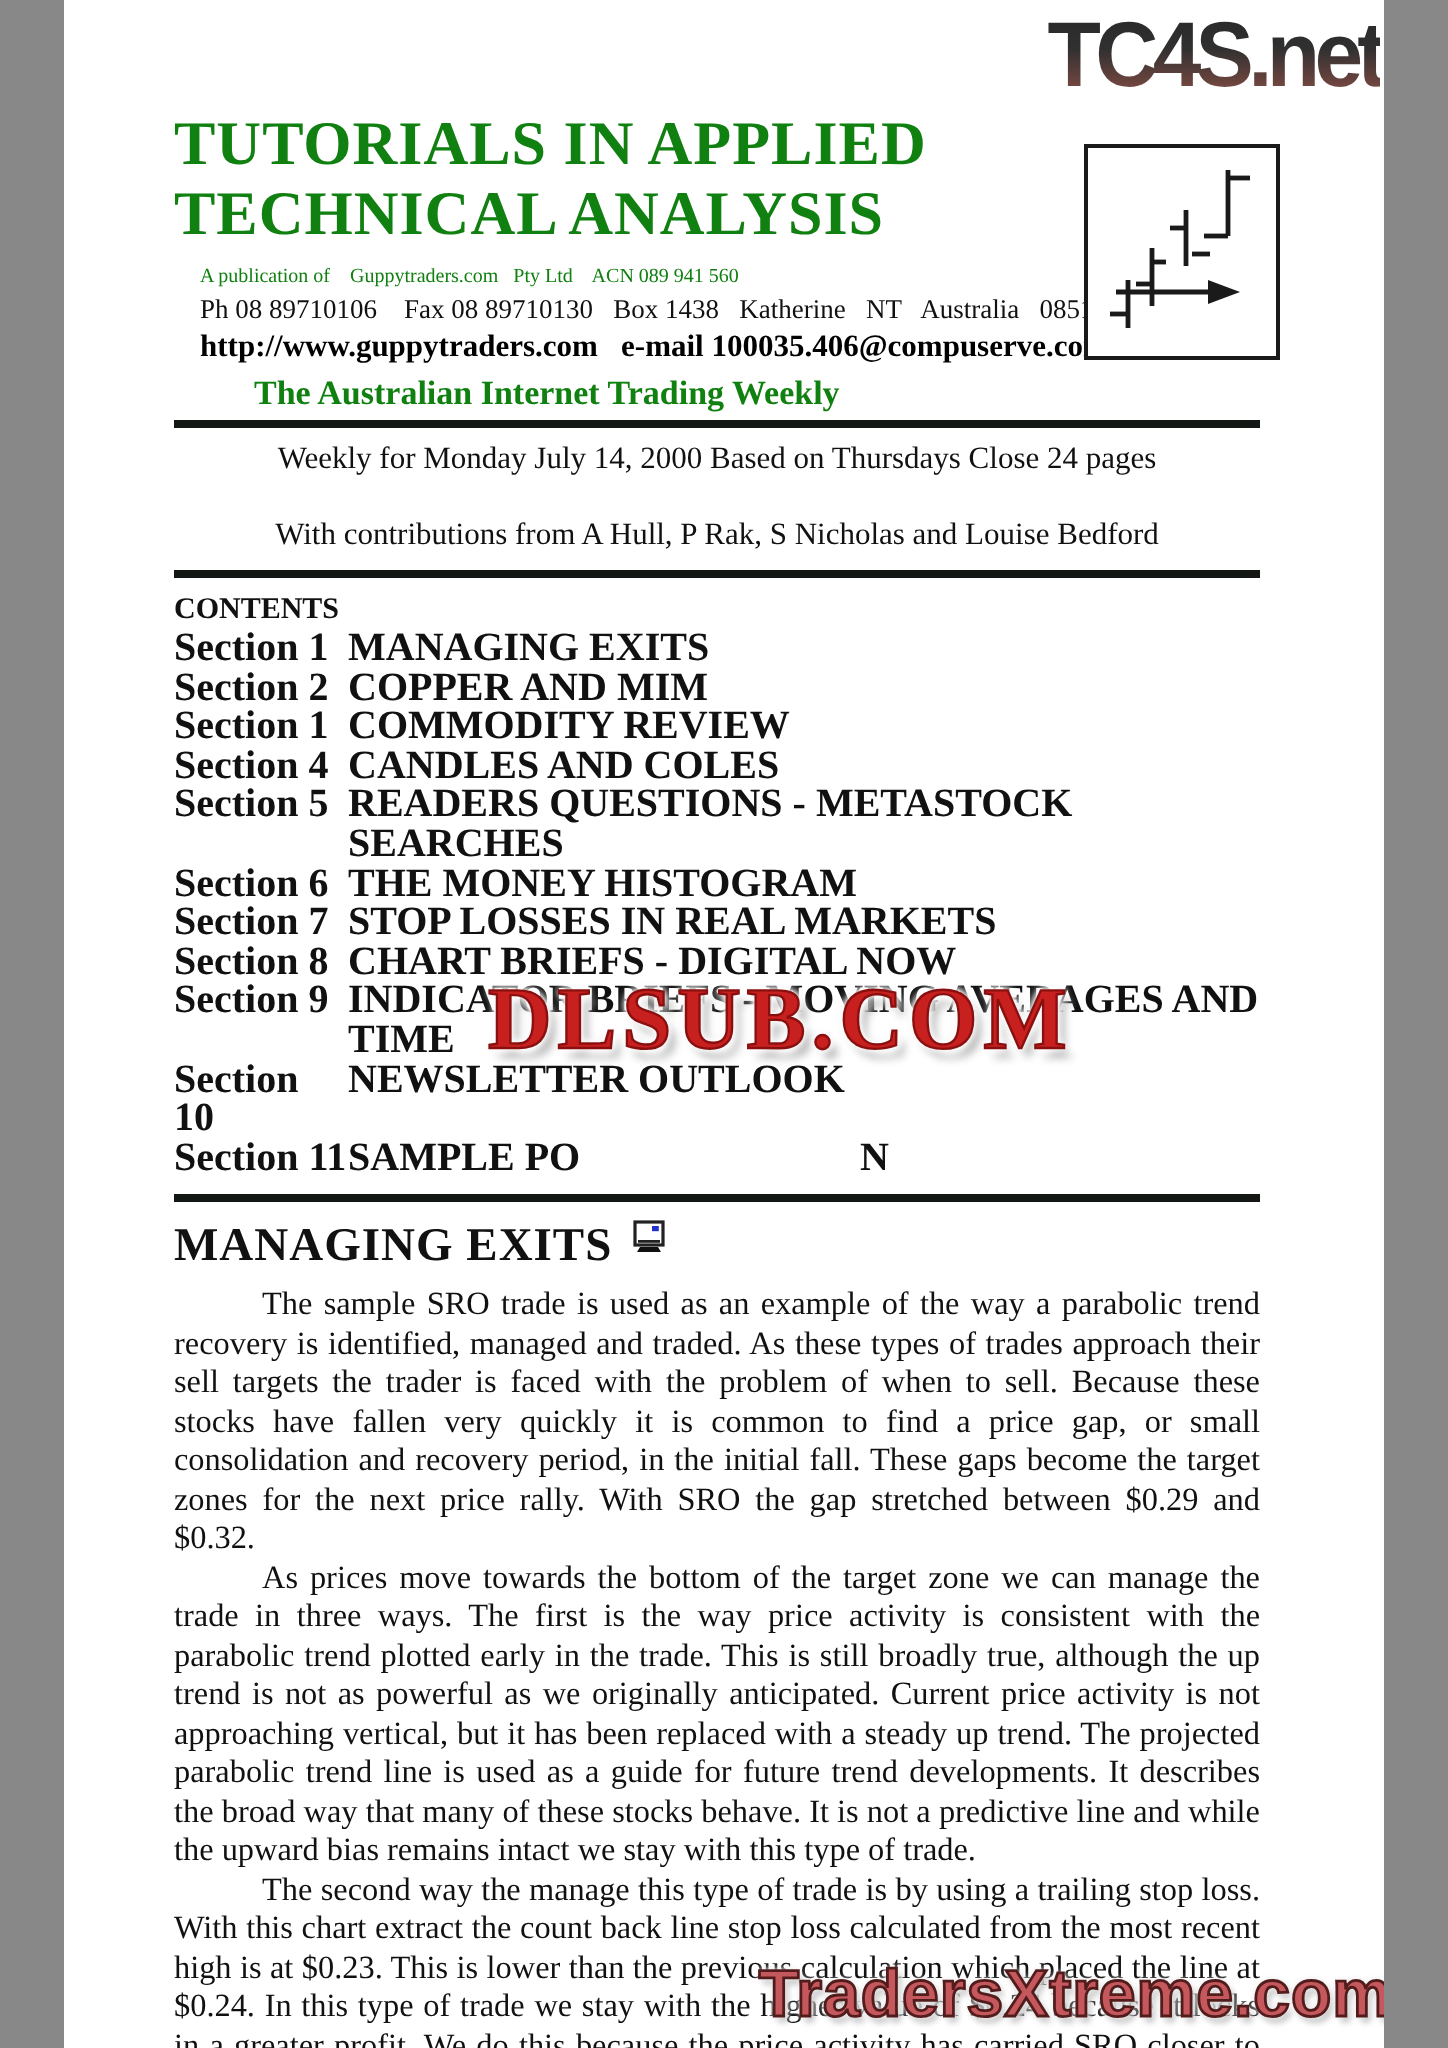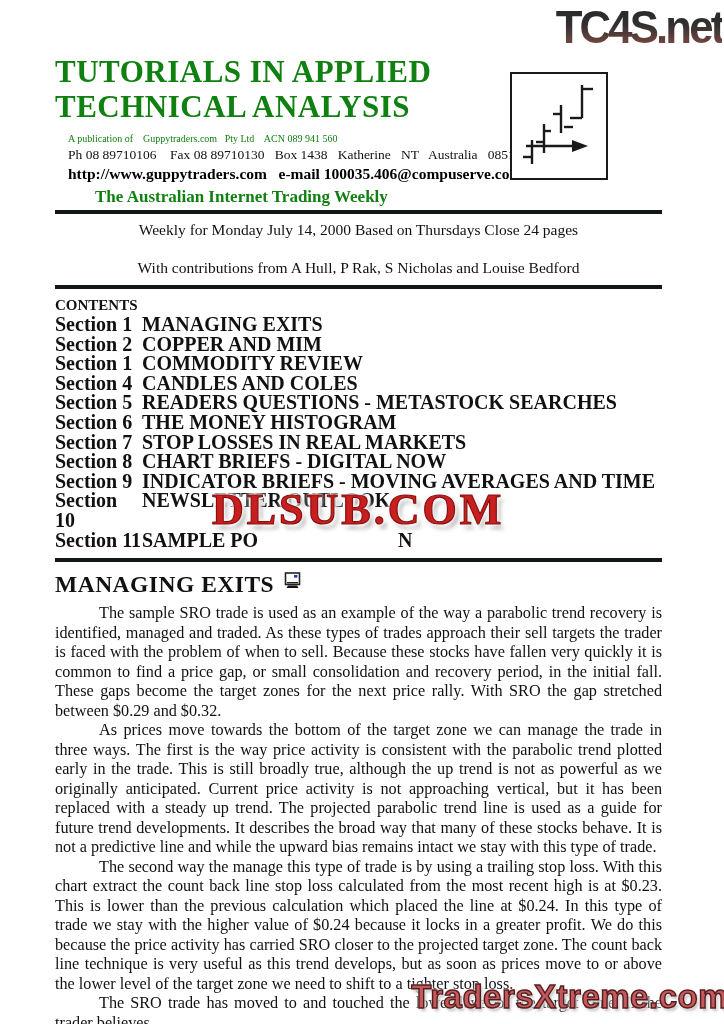--- a/index.html
+++ b/index.html
@@ -1,18 +1,18 @@
 <!DOCTYPE html>
 <html><head>
 <meta charset="utf-8">
 <style>
   html,body{margin:0;padding:0;background:#888;}
   .page{
     position:relative;
-    width:724px;height:1024px;
+    width:660px;height:1024px;
     margin:0 auto;
     background:#ffffff;
     font-family:"Liberation Serif", serif;
     color:#111;
     overflow:hidden;
   }
   .content{padding:54px 62px 0 55px;}
 
   
   .tc4s{

